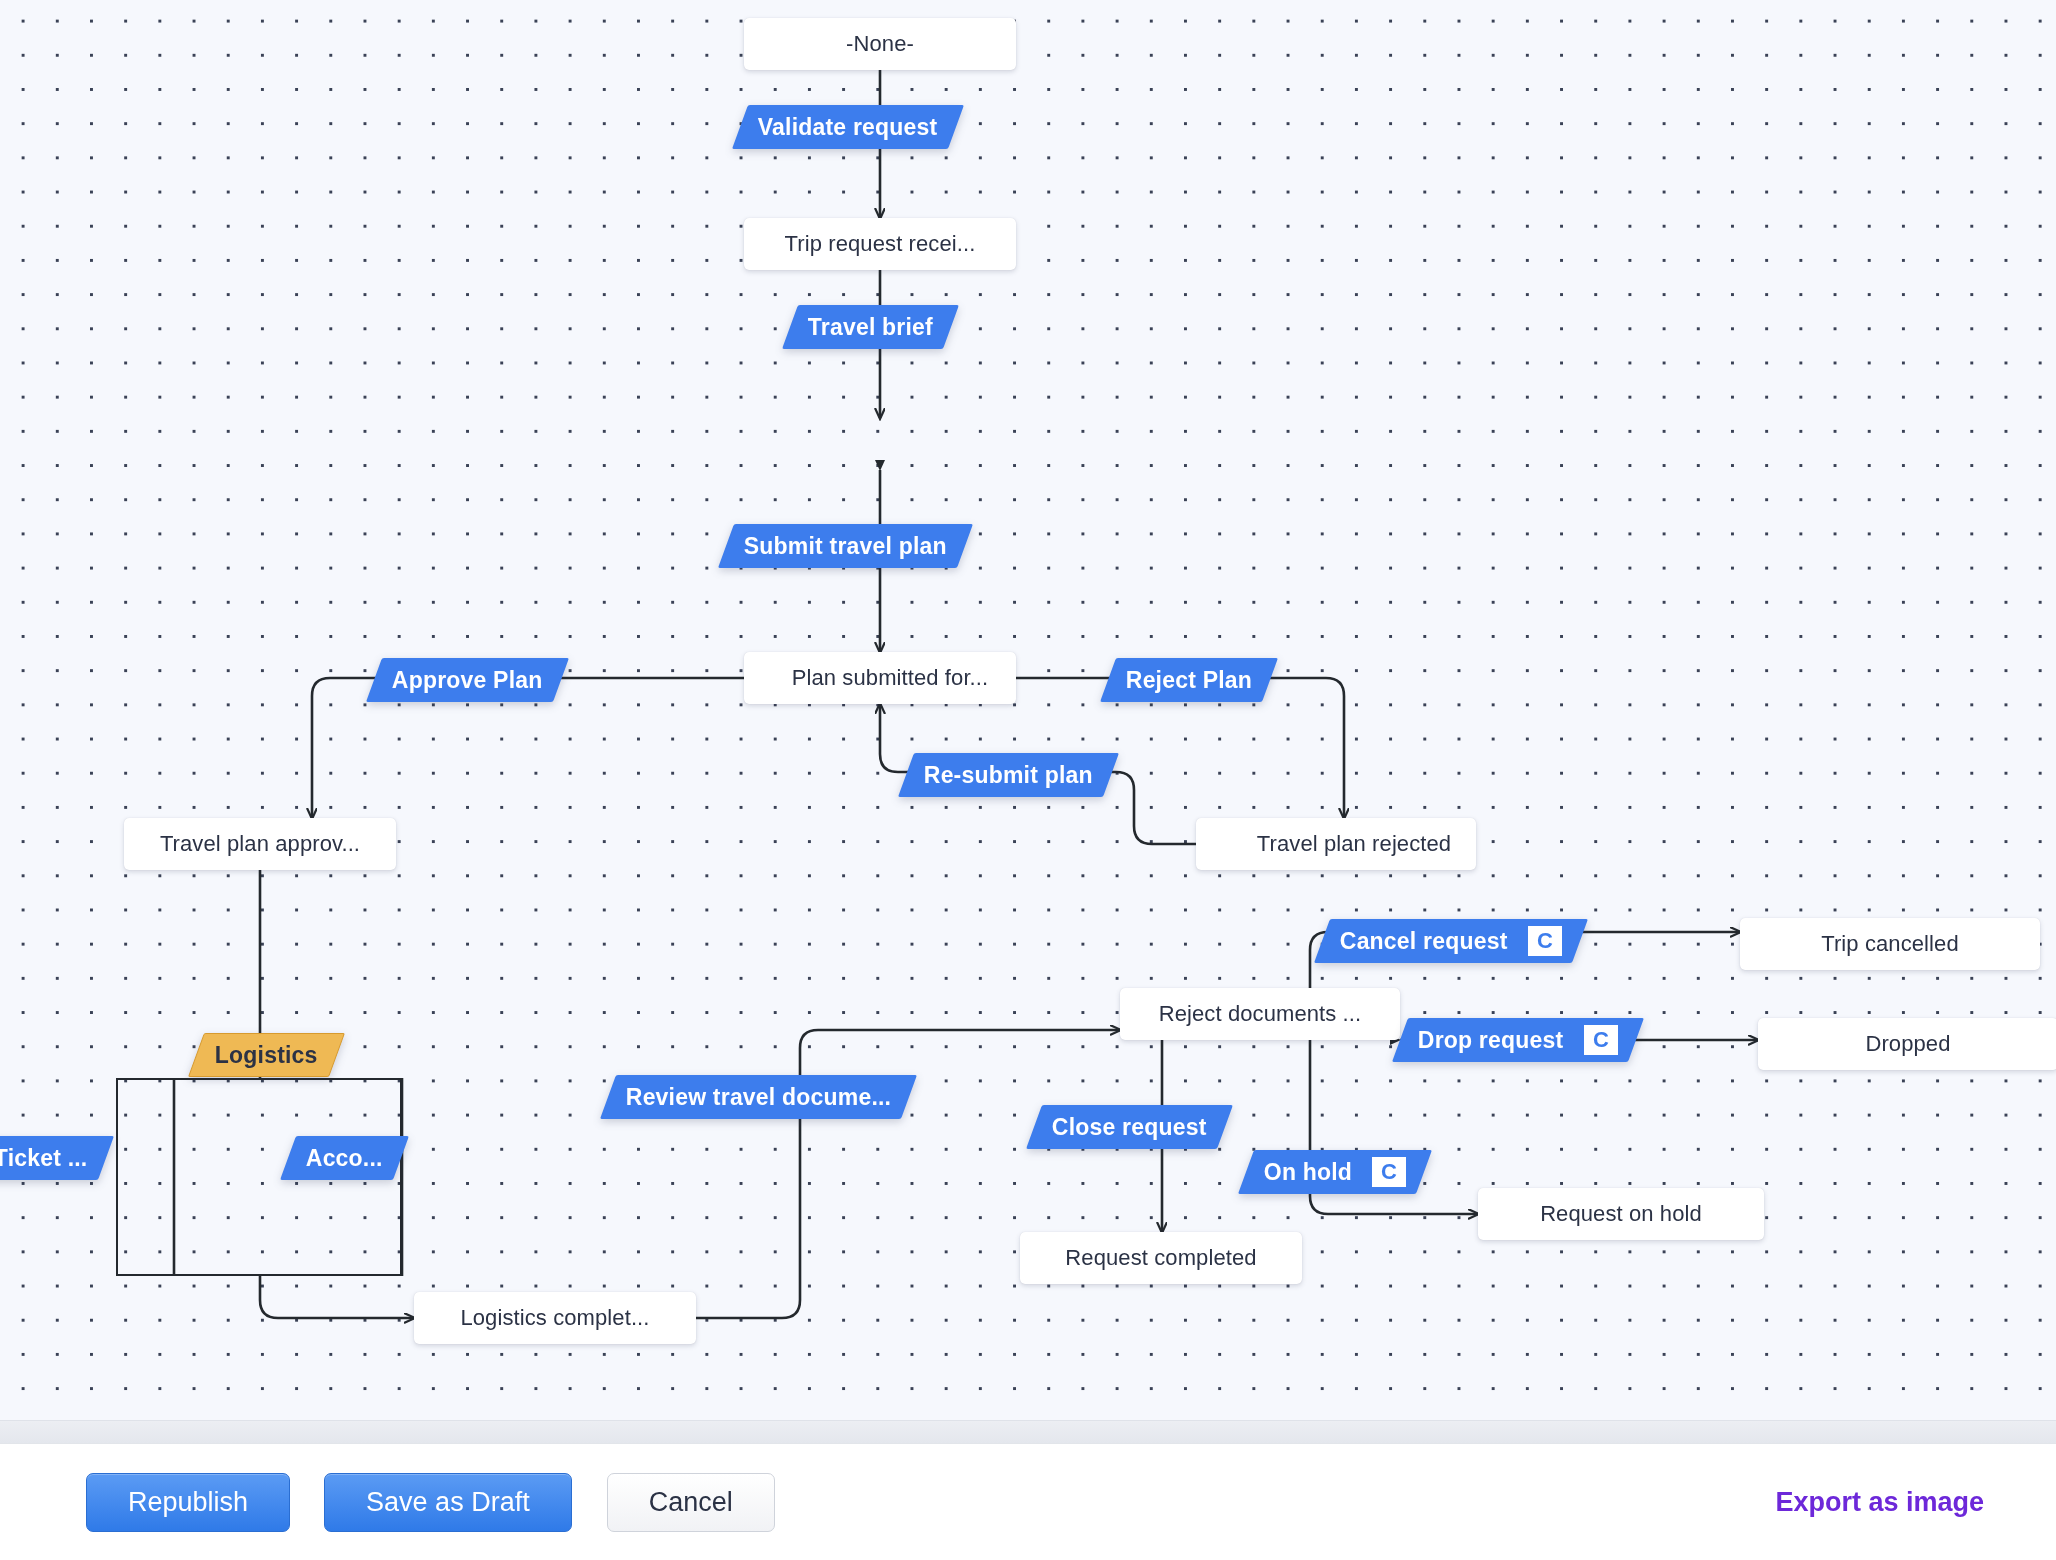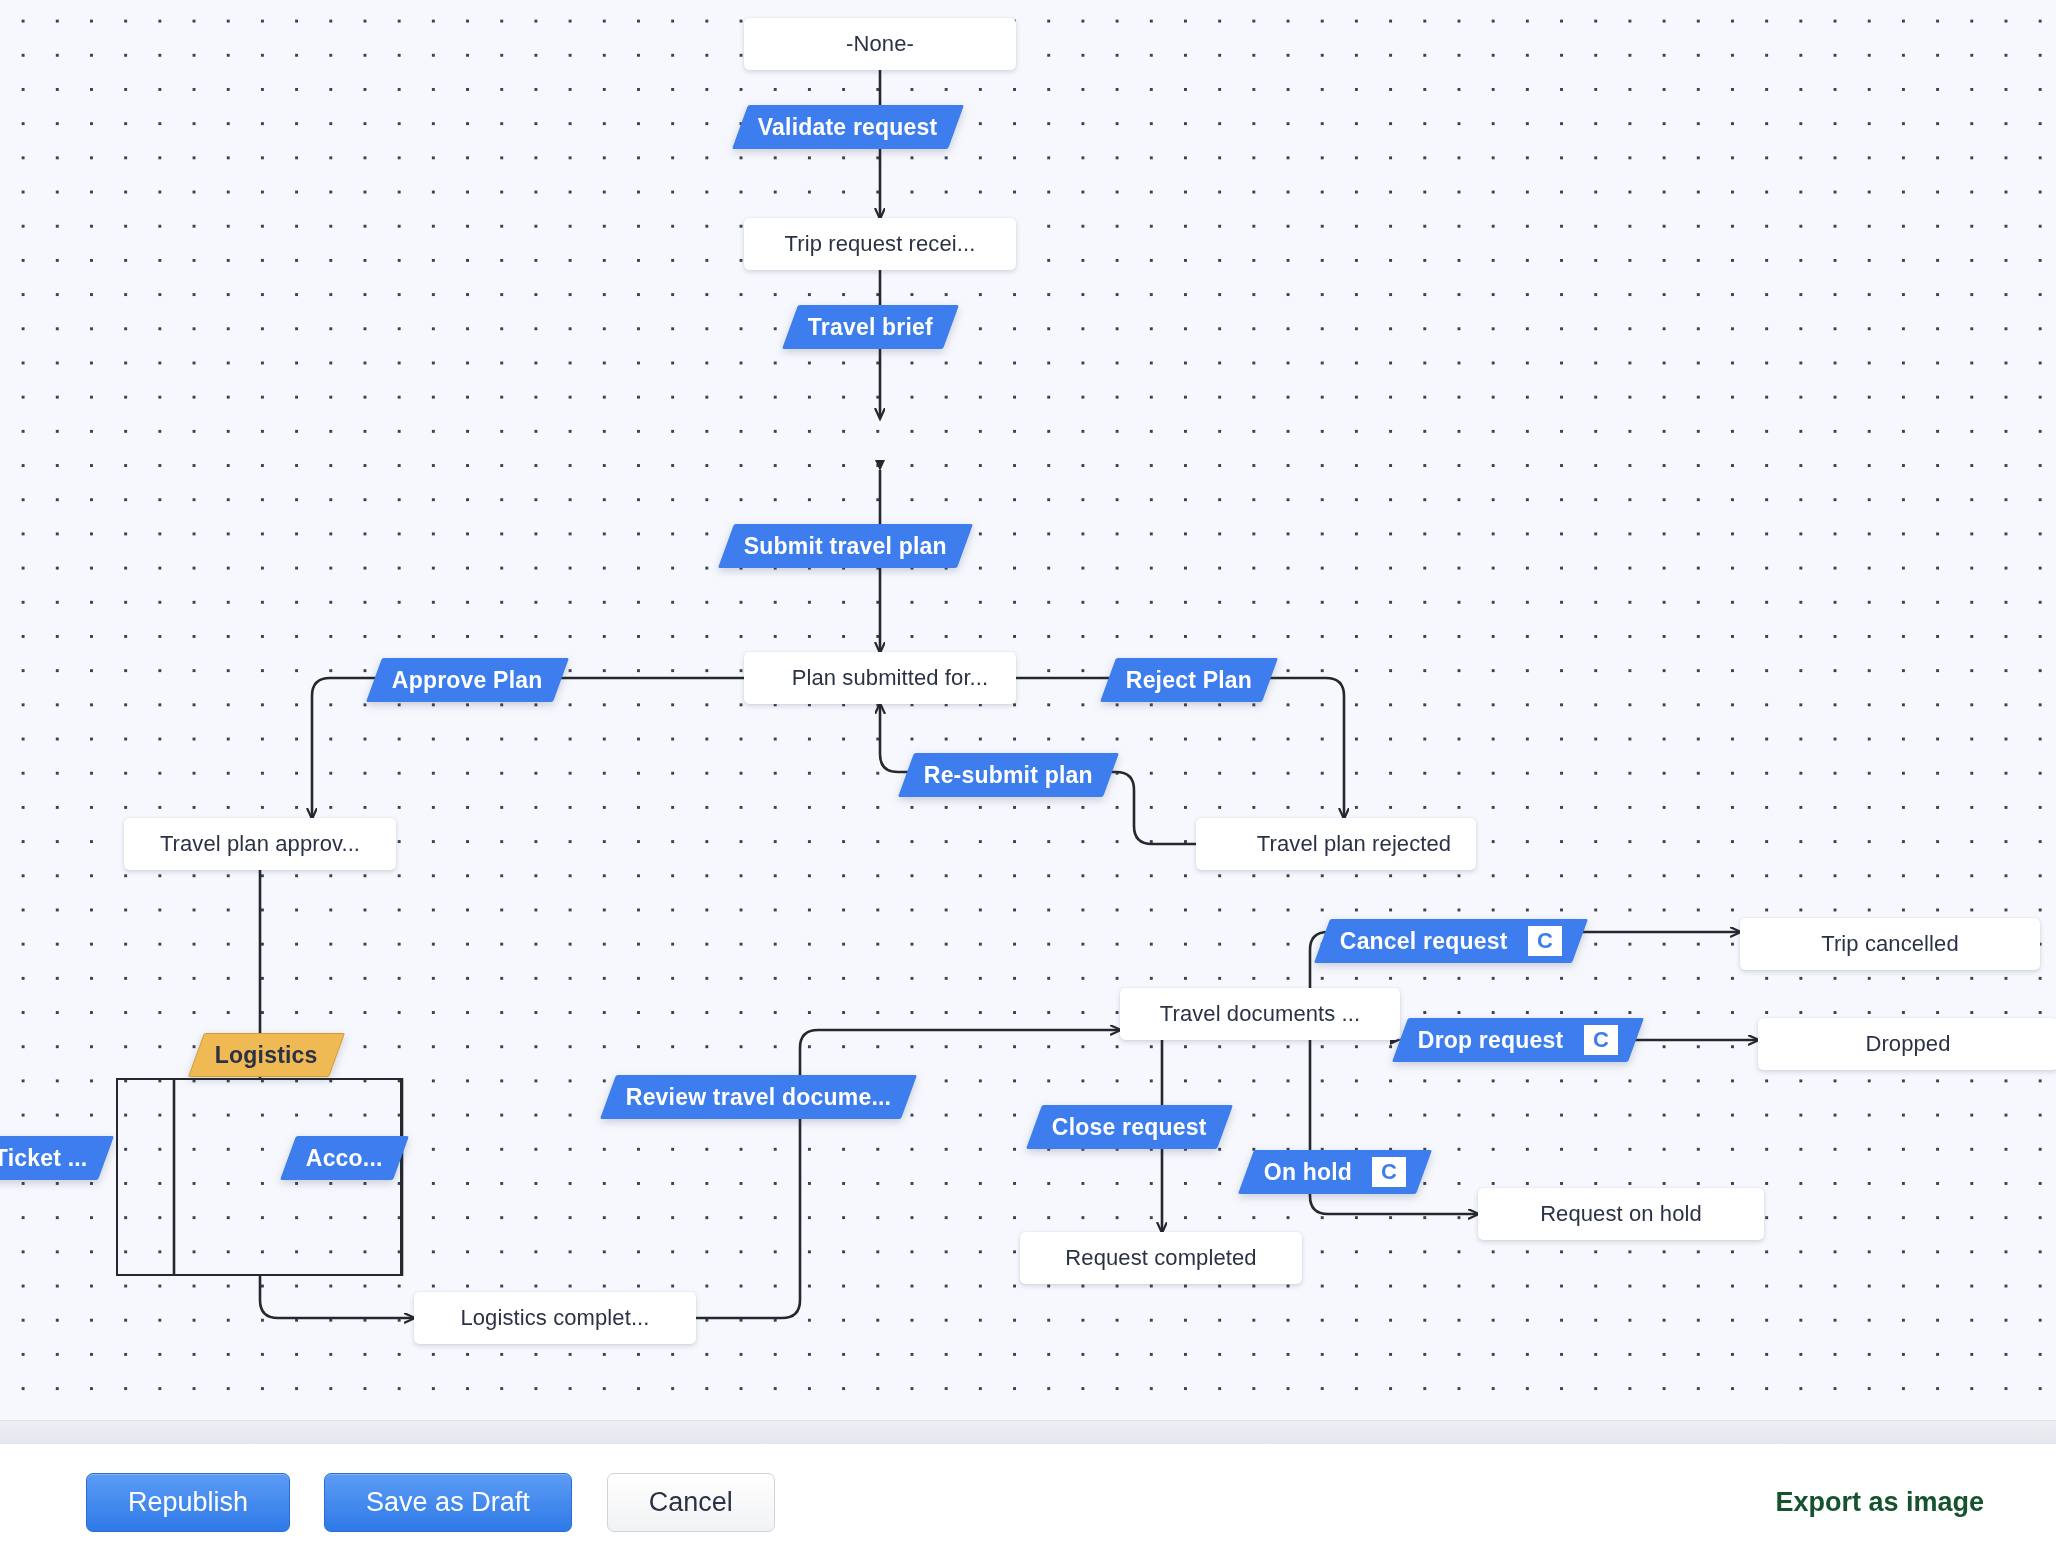--- a/index.html
+++ b/index.html
@@ -121,21 +121,21 @@
     box-shadow: 0 1px 0 rgba(255,255,255,.25) inset;
   }
   .btn.secondary {
     background: linear-gradient(180deg,#ffffff 0%,#f1f2f5 100%);
     color: #2b3245;
     border: 1px solid #cfd3db;
   }
   #export-link {
     position: absolute; right: 72px; top: 50%;
     transform: translateY(-50%);
-    color: #14532d;
+    color: #6d28d9;
     font-size: 27px; font-weight: bold;
     cursor: pointer;
     white-space: nowrap;
   }
 </style>
 </head>
 <body>
 
 <div id="app">
 
@@ -211,21 +211,21 @@
 
     <div class="node" style="left:1740px;top:918px;width:300px;height:52px;">
       <span>Trip cancelled</span>
     </div>
 
     <div class="node" style="left:1758px;top:1018px;width:300px;height:52px;">
       <span>Dropped</span>
     </div>
 
     <div class="node" style="left:1120px;top:988px;width:280px;height:52px;">
-      <span>Travel documents ...</span>
+      <span>Reject documents ...</span>
     </div>
 
     <div class="node" style="left:1478px;top:1188px;width:286px;height:52px;">
       <span>Request on hold</span>
     </div>
 
     <div class="node" style="left:1020px;top:1232px;width:282px;height:52px;">
       <span>Request completed</span>
     </div>
 

